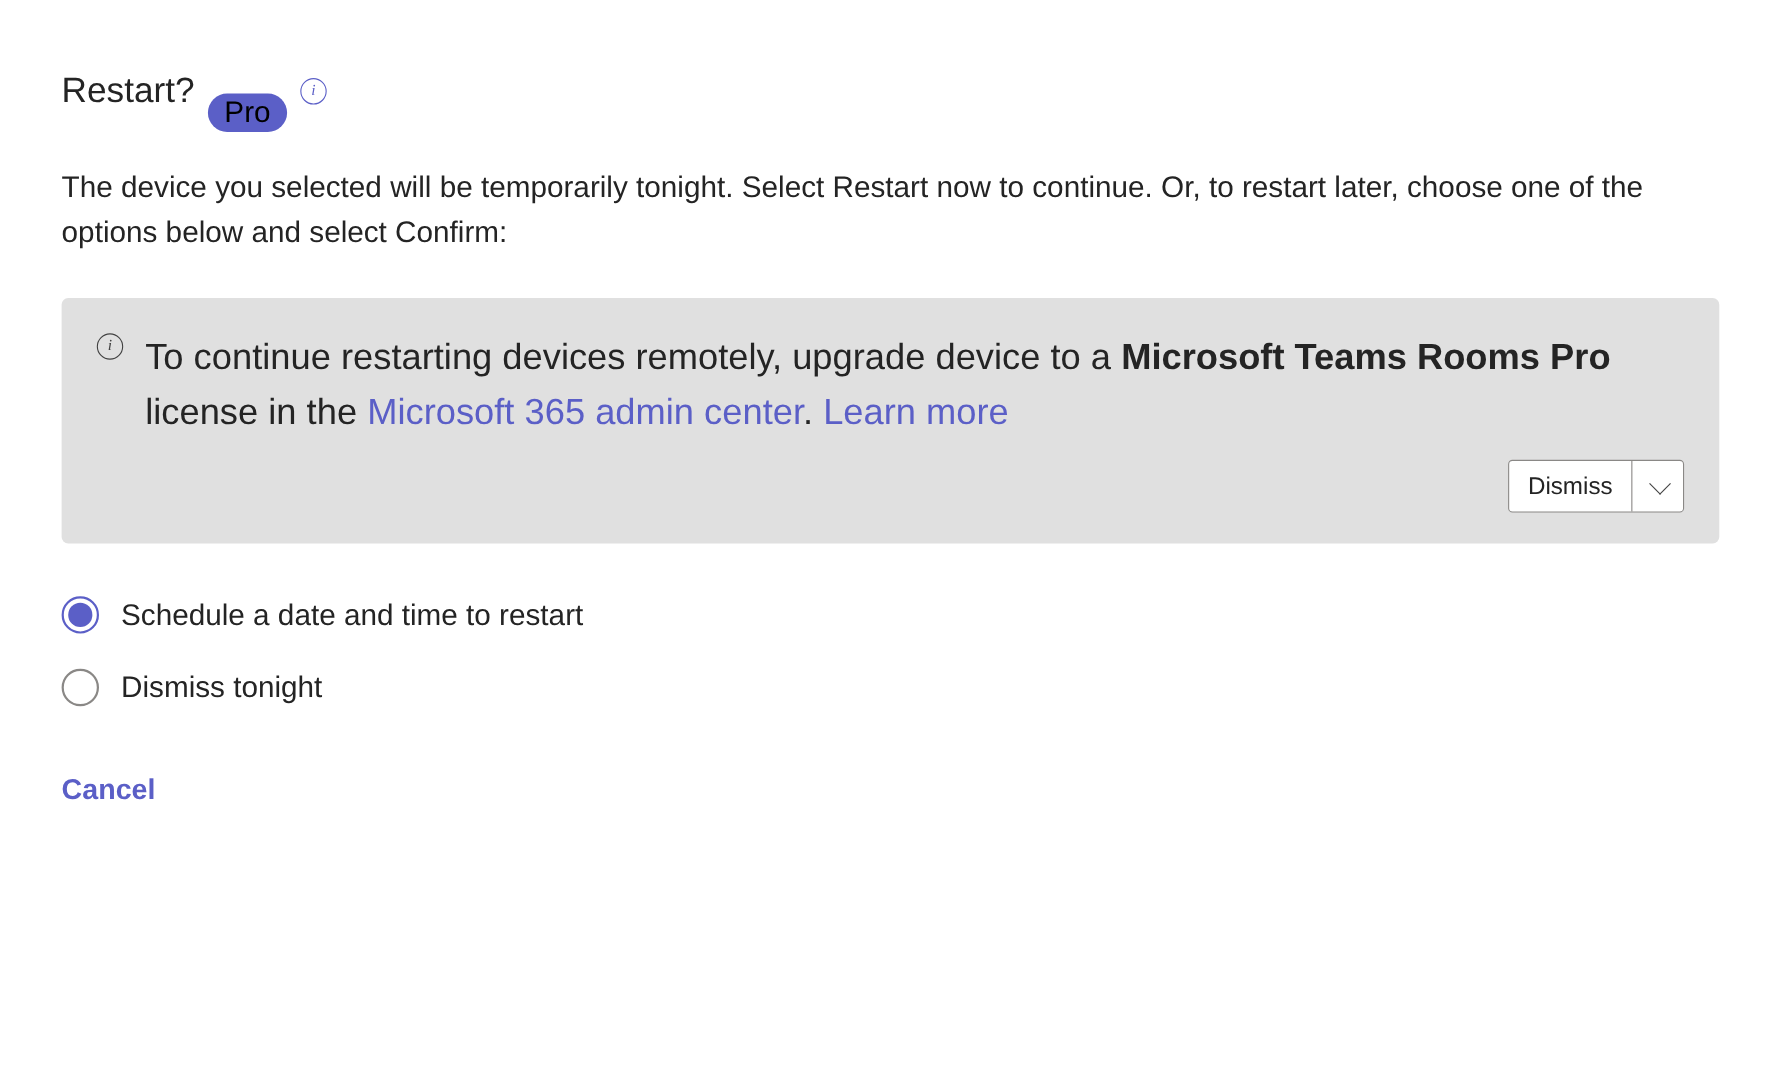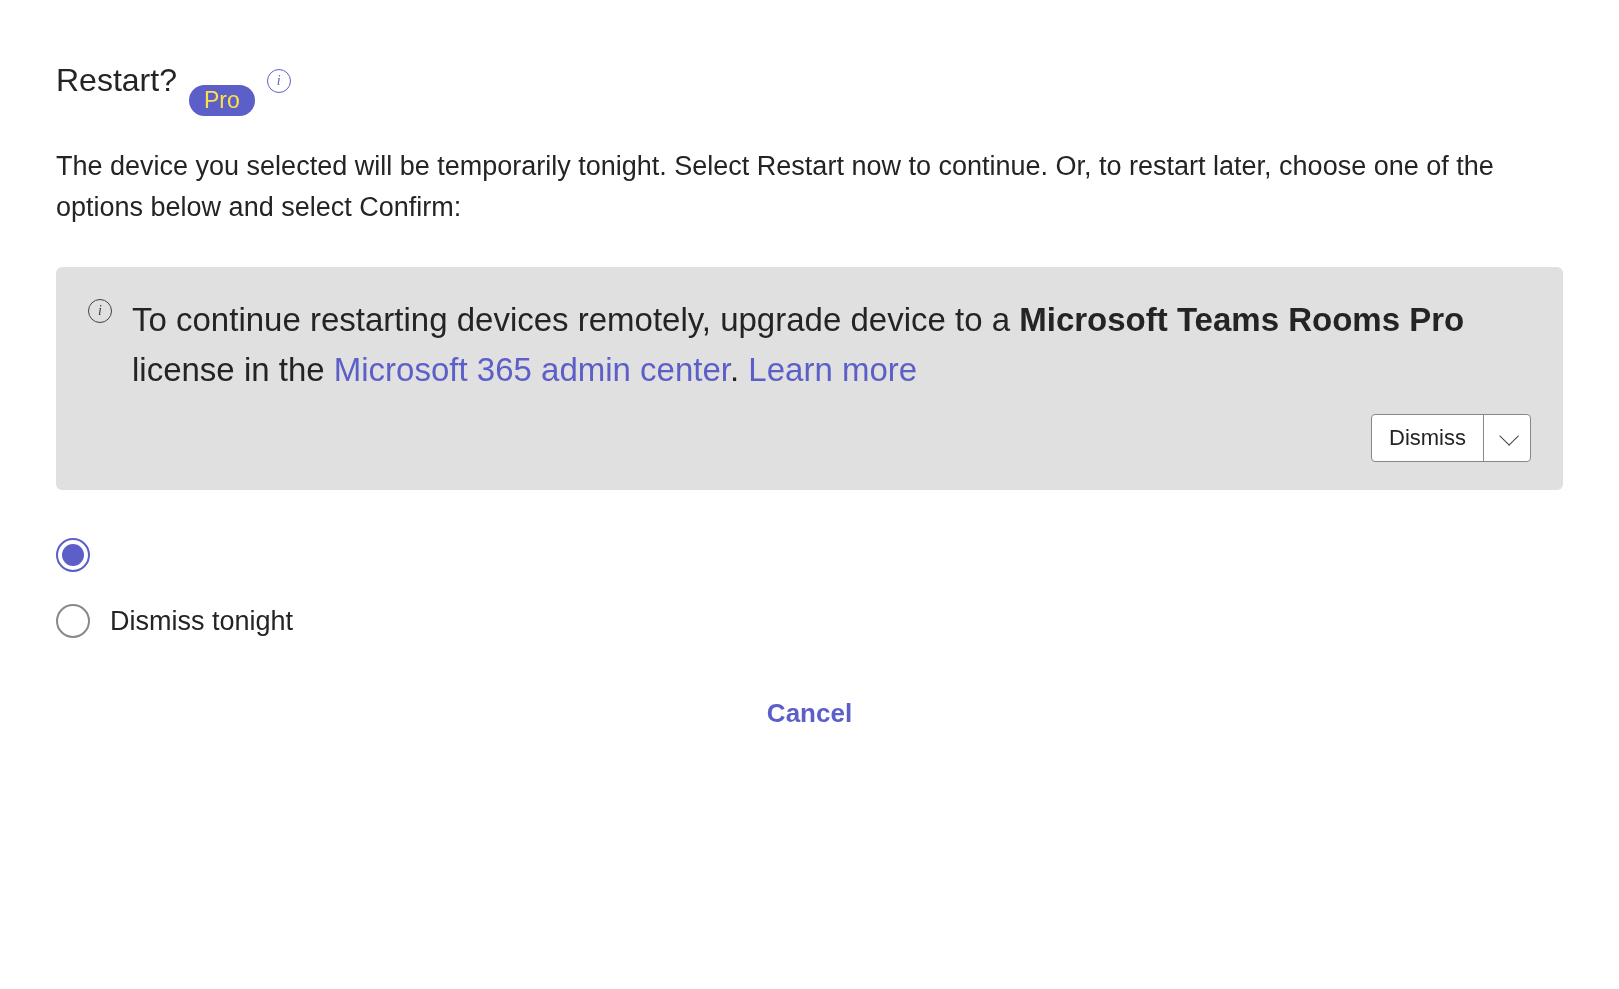--- a/index.html
+++ b/index.html
@@ -19,22 +19,22 @@
       gap: 12px;
       margin-bottom: 30px;
     }
     .dialog-title {
       font-size: 32px;
       font-weight: 400;
       color: #242424;
     }
     .pro-badge {
       background: #5B5FC7;
-      color: #fde047;
-      font-size: 23px;
+      color: #000000;
+      font-size: 27px;
       font-weight: 400;
       padding: 2px 15px;
       border-radius: 20px;
       margin-top: 40px;
     }
     .info-circle {
       width: 24px;
       height: 24px;
       border: 1.5px solid #5B5FC7;
       border-radius: 50%;
@@ -157,21 +157,20 @@
       background: #5B5FC7;
     }
     .radio-label {
       font-size: 27px;
       color: #242424;
     }
     .dialog-footer {
       display: flex;
       align-items: center;
       justify-content: space-between;
-      flex-direction: column;
     }
     .cancel-link {
       font-size: 26px;
       font-weight: 600;
       color: #5B5FC7;
       cursor: pointer;
       background: none;
       border: none;
     }
     .footer-buttons {
@@ -222,20 +221,21 @@
       </button>
     </div>
   </div>
 </div>
 
 <div class="radio-options">
   <div class="radio-option">
     <div class="radio-circle">
       <div class="radio-inner"></div>
     </div>
+    <span class="radio-label">Schedule a date and time to restart</span>
   </div>
   <div class="radio-option">
     <div class="radio-circle unselected"></div>
     <span class="radio-label">Dismiss tonight</span>
   </div>
 </div>
 
 <div class="dialog-footer">
   <button class="cancel-link">Cancel</button>
 </div>

